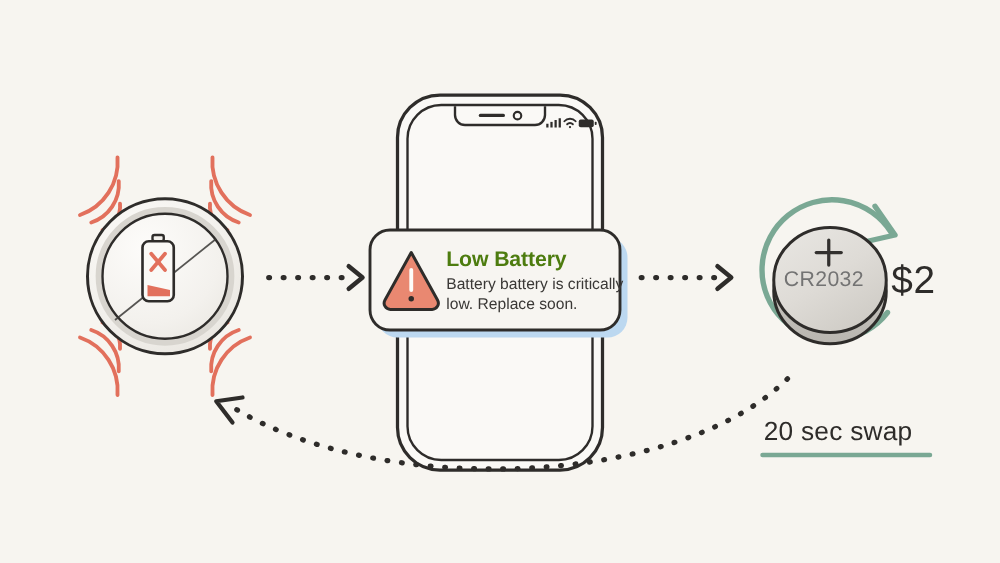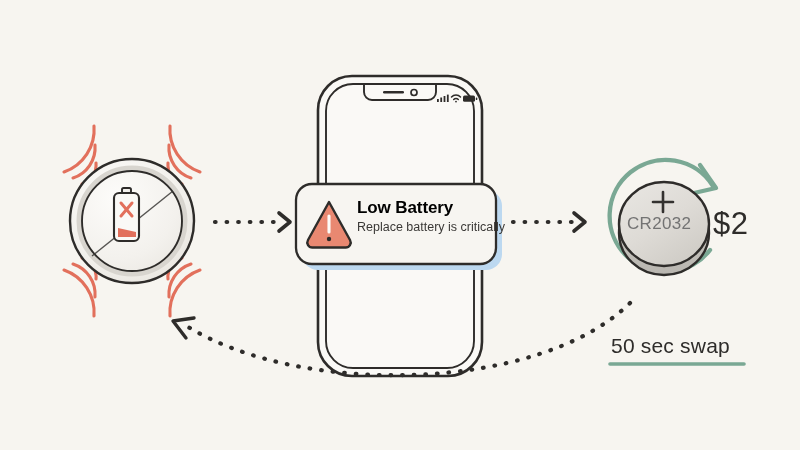--- a/index.html
+++ b/index.html
@@ -17,21 +17,21 @@
   }
   #scene svg.layer {
     position: absolute;
     top: 0;
     left: 0;
     width: 800px;
     height: 450px;
   }
   .txt {
     position: absolute;
-    color: #000000;
+    color: #4d7c0f;
     white-space: nowrap;
   }
   #notif-title {
     left: 357px;
     top: 198px;
     font-size: 17px;
     font-weight: bold;
     letter-spacing: -0.1px;
   }
   #notif-body-1 {
@@ -193,19 +193,20 @@
 
     <path d="M 610 364 L 744 364" stroke="#7aa894" stroke-width="3.6" stroke-linecap="round"></path>
 
     <g>
       <path d="M 630 303 C 540 392 300 398 185 325" fill="none" stroke="#2e2c2a" stroke-width="4.2" stroke-linecap="round" stroke-dasharray="0.6 11"></path>
       <path d="M 186 338 L 173 321 L 194 318" fill="none" stroke="#2e2c2a" stroke-width="3.4" stroke-linecap="round" stroke-linejoin="round"></path>
     </g>
   </svg>
 
   <div class="txt" id="notif-title">Low Battery</div>
-  <div class="txt" id="notif-body-1">Replace battery is critically</div>
+  <div class="txt" id="notif-body-1">Battery battery is critically</div>
+  <div class="txt" id="notif-body-2">low. Replace soon.</div>
 
   <div class="txt" id="coin-label">CR2032</div>
   <div class="txt" id="price-label">$2</div>
 
-  <div class="txt" id="swap-label">50 sec swap</div>
+  <div class="txt" id="swap-label">20 sec swap</div>
 </div>
 
 </body></html>

